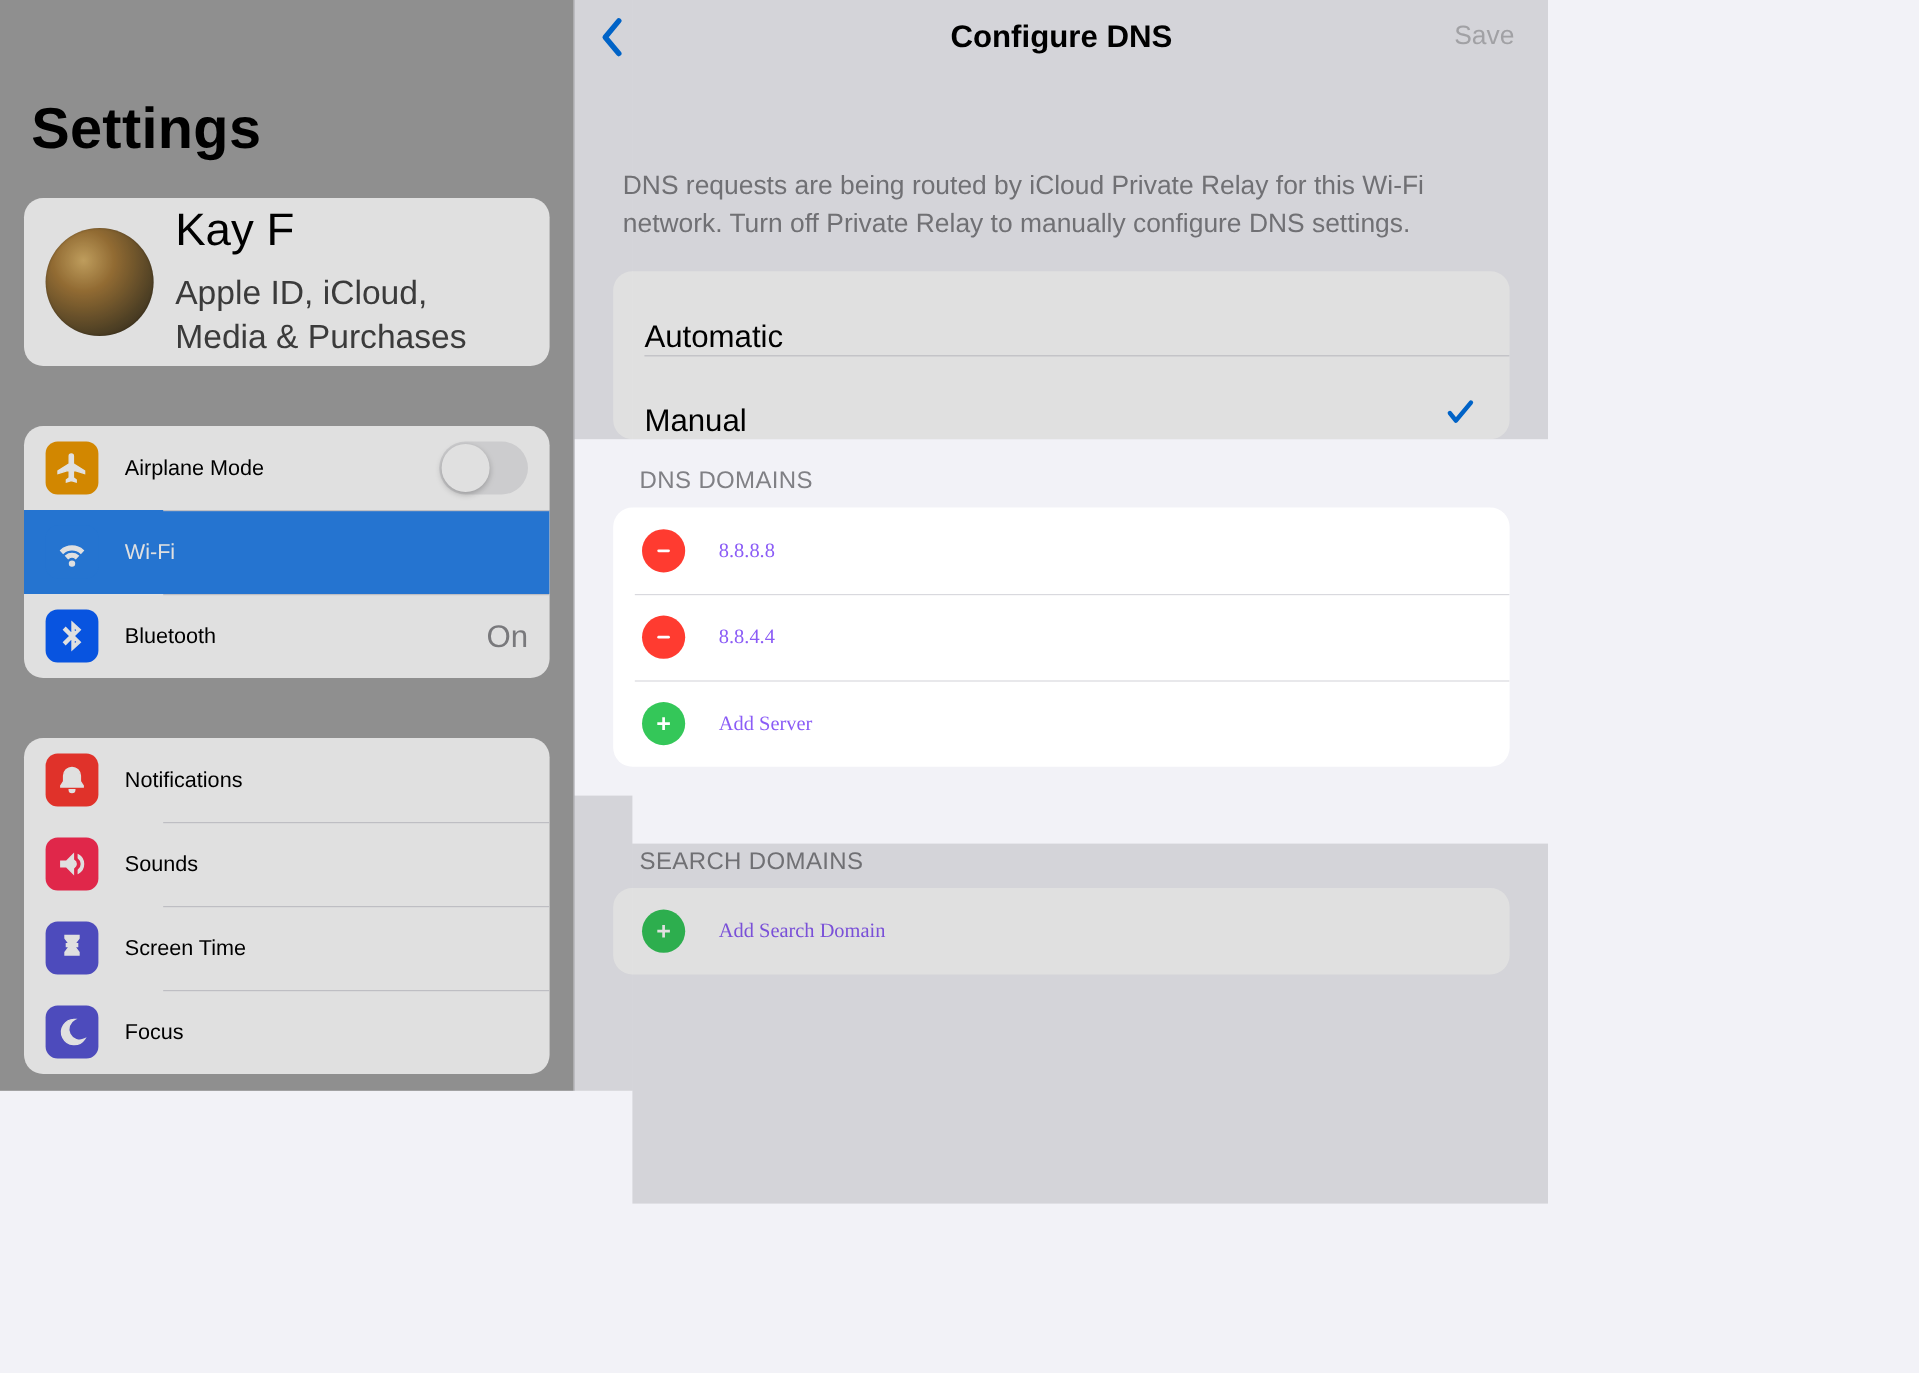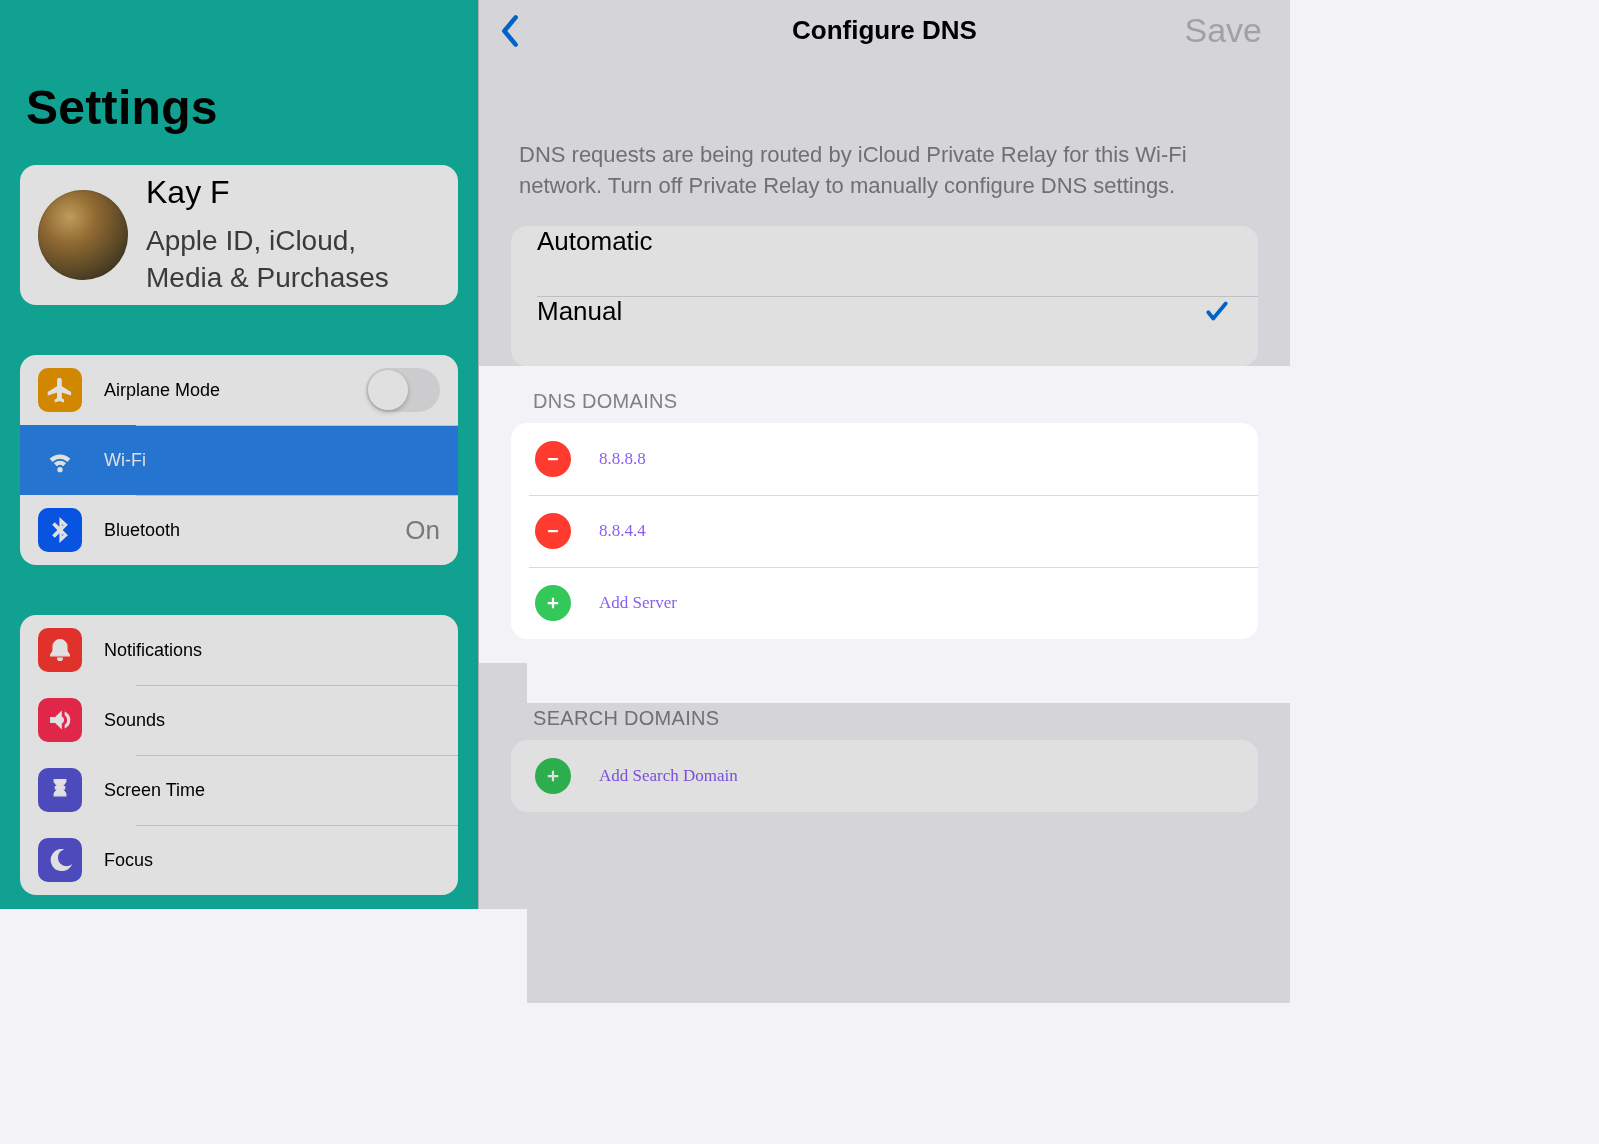--- a/index.html
+++ b/index.html
@@ -25,21 +25,21 @@
       background: rgba(0,0,0,0.12);
       pointer-events: none;
       z-index: 50;
     }
     .sidebar {
       position: absolute;
       left: 0;
       top: 0;
       width: 478px;
       height: 100%;
-      background: #14b8a6;
+      background: #a3a3a3;
       padding: 0 20px;
     }
     .sidebar-title {
       font-size: 48px;
       font-weight: 700;
       color: #000;
       padding: 80px 6px 30px 6px;
       letter-spacing: 0.3px;
     }
     .sidebar-separator {
@@ -64,21 +64,21 @@
     }
     .avatar {
       width: 90px;
       height: 90px;
       border-radius: 50%;
       background: radial-gradient(circle at 35% 30%, #d9b36a 0%, #a67a3a 30%, #5b4a2a 70%, #2c2418 100%);
       box-shadow: inset 0 0 2px rgba(0,0,0,0.3);
       flex-shrink: 0;
     }
     .apple-id-text .name {
-      font-size: 32px;
+      font-size: 38px;
       font-weight: 400;
       color: #000;
       margin-bottom: 12px;
     }
     .apple-id-text .sub {
       font-size: 28px;
       color: #444;
       line-height: 1.3;
     }
     .group {
@@ -173,41 +173,41 @@
     }
     .nav-title {
       margin: 0 auto;
       font-size: 26px;
       font-weight: 600;
       color: #000;
     }
     .nav-save {
       position: absolute;
       right: 28px;
-      font-size: 34px;
+      font-size: 22px;
       color: #b8b8bc;
     }
     .content {
       padding: 0 32px;
     }
     .info-text {
       font-size: 22px;
       color: #808085;
       line-height: 1.4;
       padding: 80px 8px 24px 8px;
     }
     .section-header {
       font-size: 20px;
       color: #808085;
       letter-spacing: 0.3px;
       padding: 44px 22px 10px 22px;
     }
     .option-row {
       display: flex;
-      align-items: flex-start;
+      align-items: flex-end;
       height: 70px;
       padding: 0 26px;
       position: relative;
     }
     .option-row + .option-row::before,
     .server-row + .server-row::before {
       content: "";
       position: absolute;
       left: 26px;
       right: 0;

